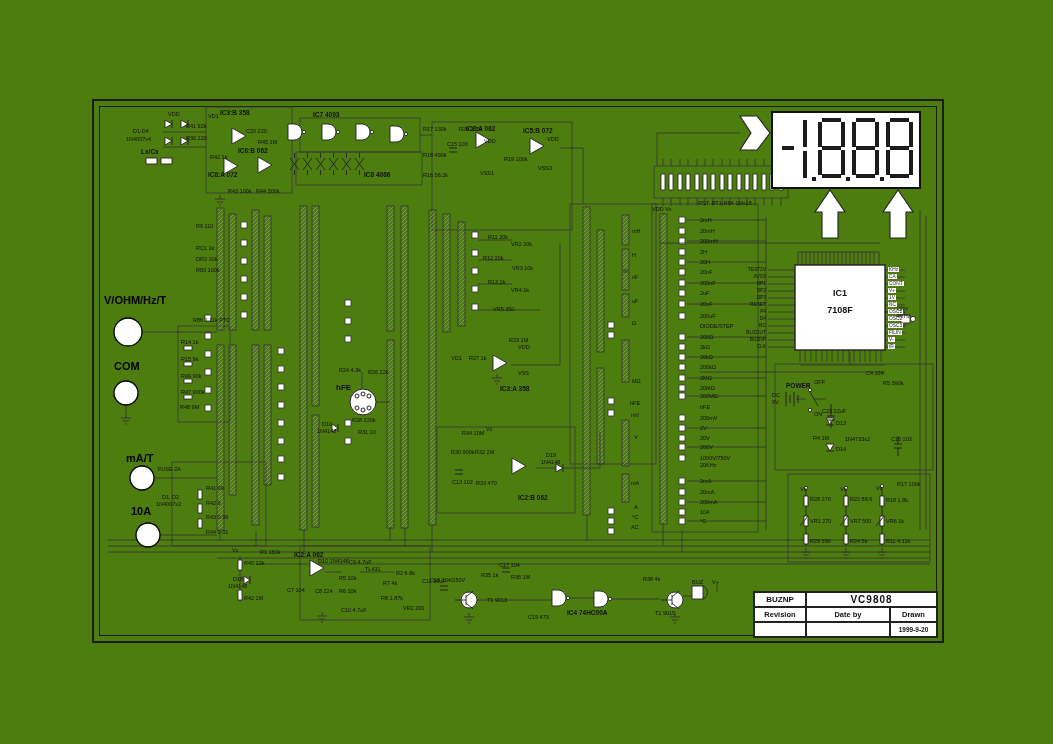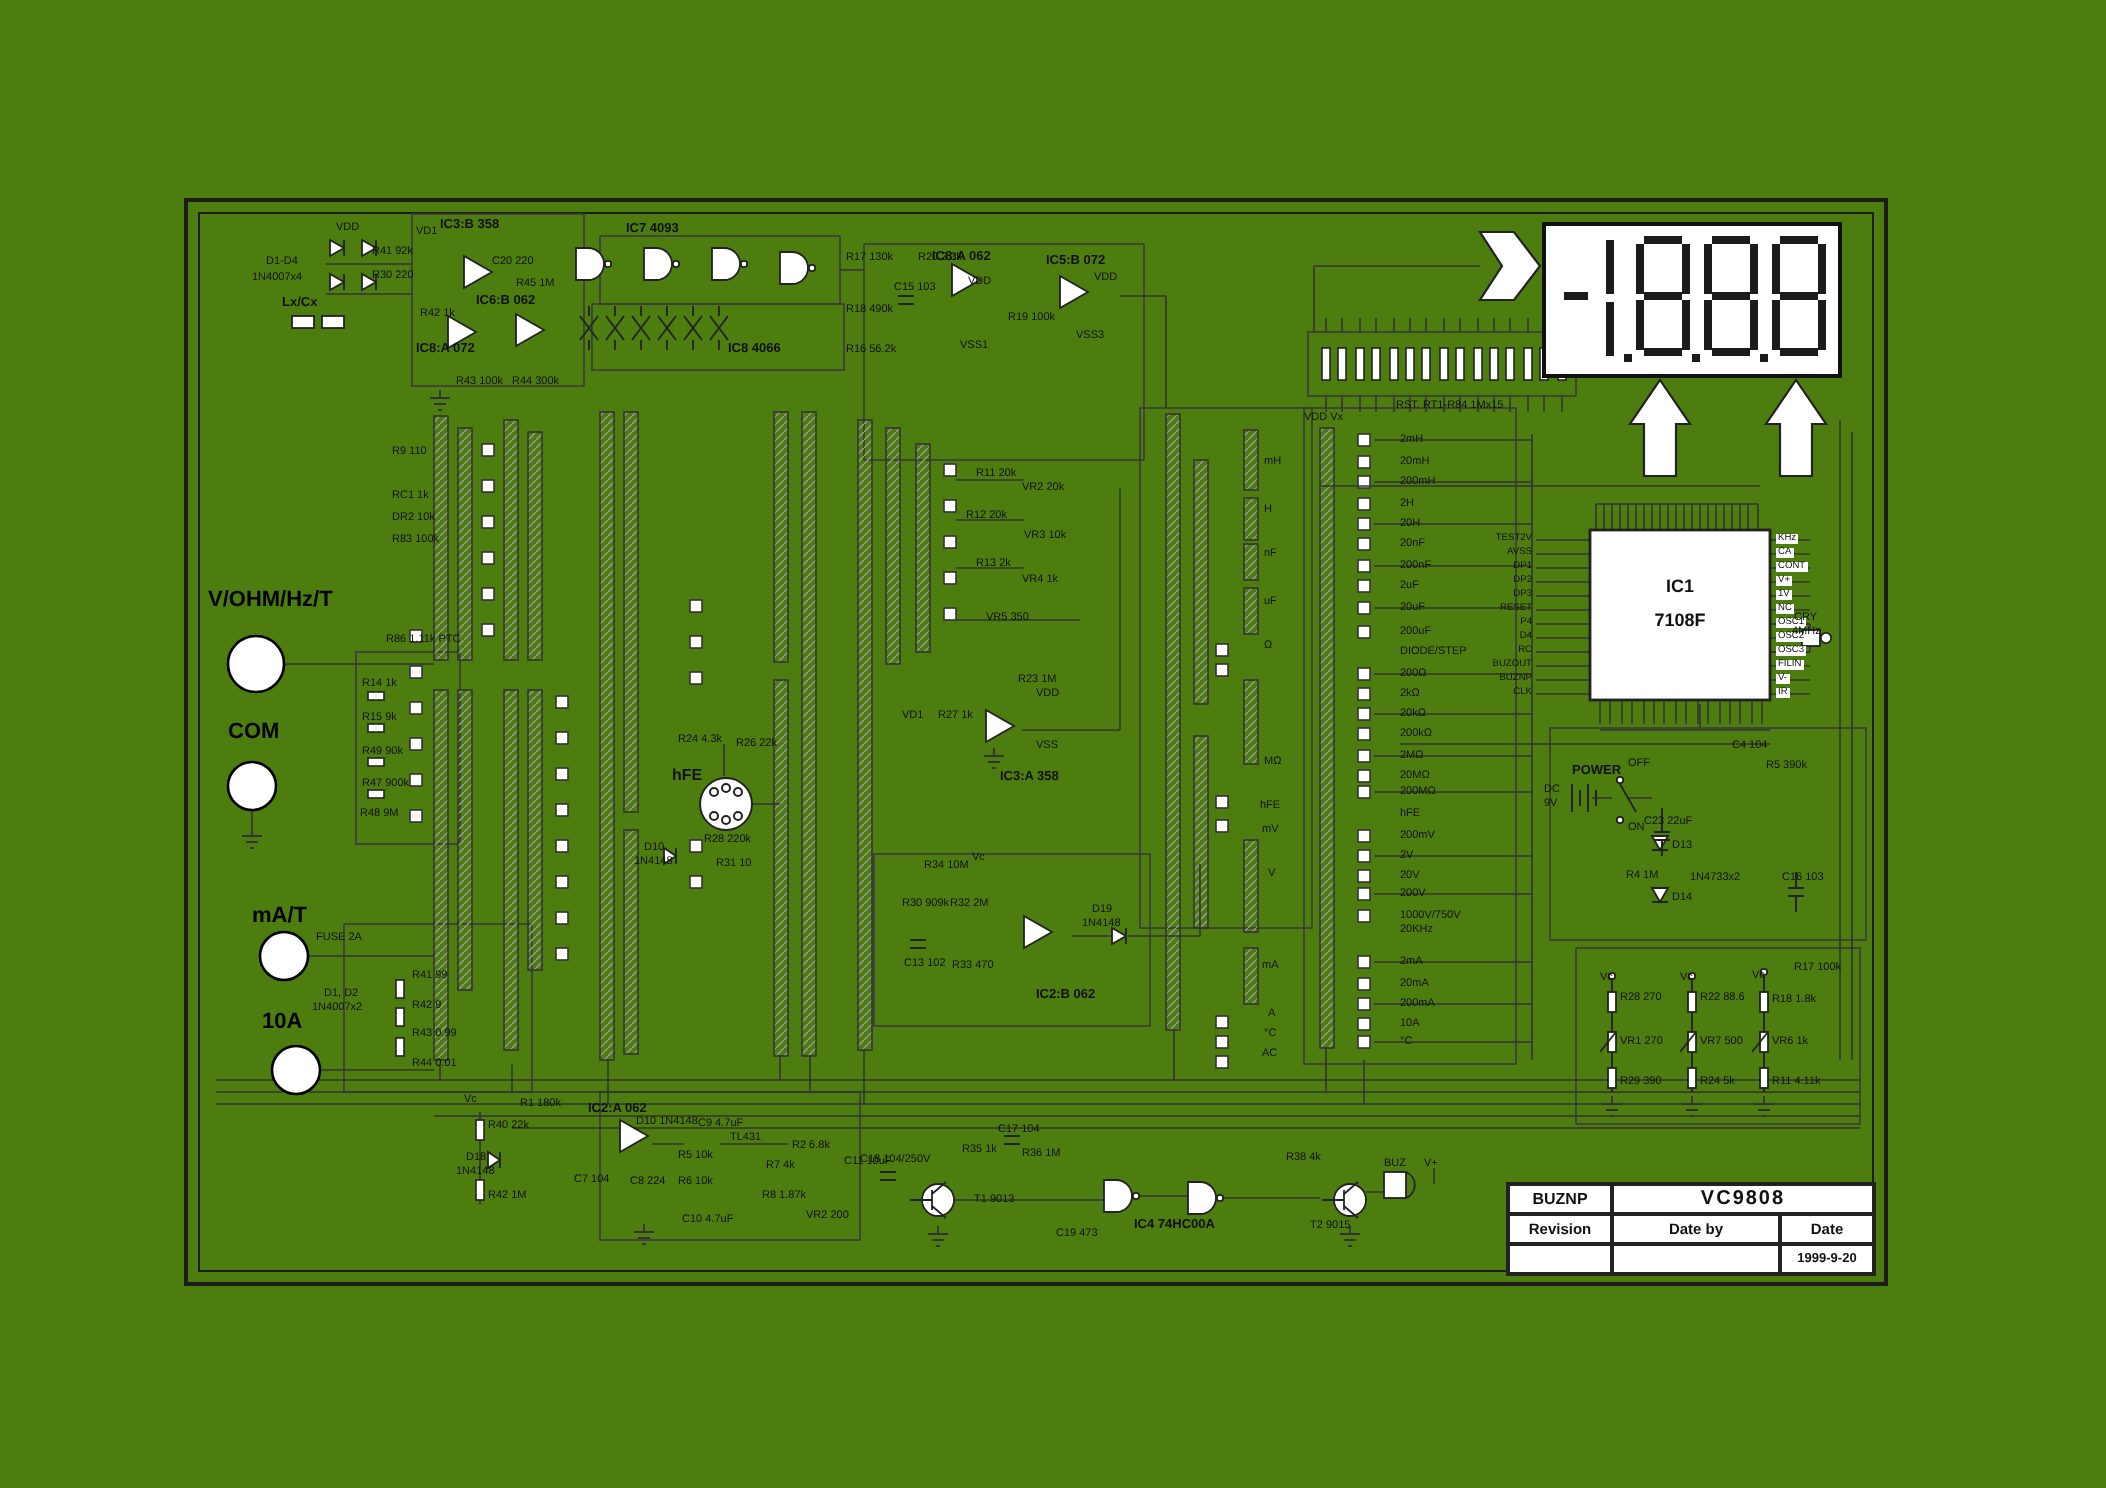--- a/index.html
+++ b/index.html
@@ -611,19 +611,19 @@
 <span class="l" style="left:643px;top:576px">R38 4k</span>
 <span class="l" style="left:655px;top:610px">T2 9015</span>
 <span class="l" style="left:692px;top:579px">BUZ</span>
 <span class="l" style="left:712px;top:579px">V+</span>
 
 <div class="tb" style="left:753px;top:591px;width:183px;height:45px">
   <div class="c f8b" style="left:0;top:0;width:52px;height:15px">BUZNP</div>
   <div class="c f10b" style="left:52px;top:0;width:131px;height:15px">VC9808</div>
   <div class="c f7b" style="left:0;top:15px;width:52px;height:15px">Revision</div>
   <div class="c f7b" style="left:52px;top:15px;width:84px;height:15px">Date by</div>
-  <div class="c f7b" style="left:136px;top:15px;width:47px;height:15px">Date</div>
+  <div class="c f7b" style="left:136px;top:15px;width:47px;height:15px">Drawn</div>
   <div class="c" style="left:0;top:30px;width:52px;height:15px"></div>
   <div class="c" style="left:52px;top:30px;width:84px;height:15px"></div>
   <div class="c f6b" style="left:136px;top:30px;width:47px;height:15px">1999-9-20</div>
 </div>
 
 </div>
 
 </body></html>

